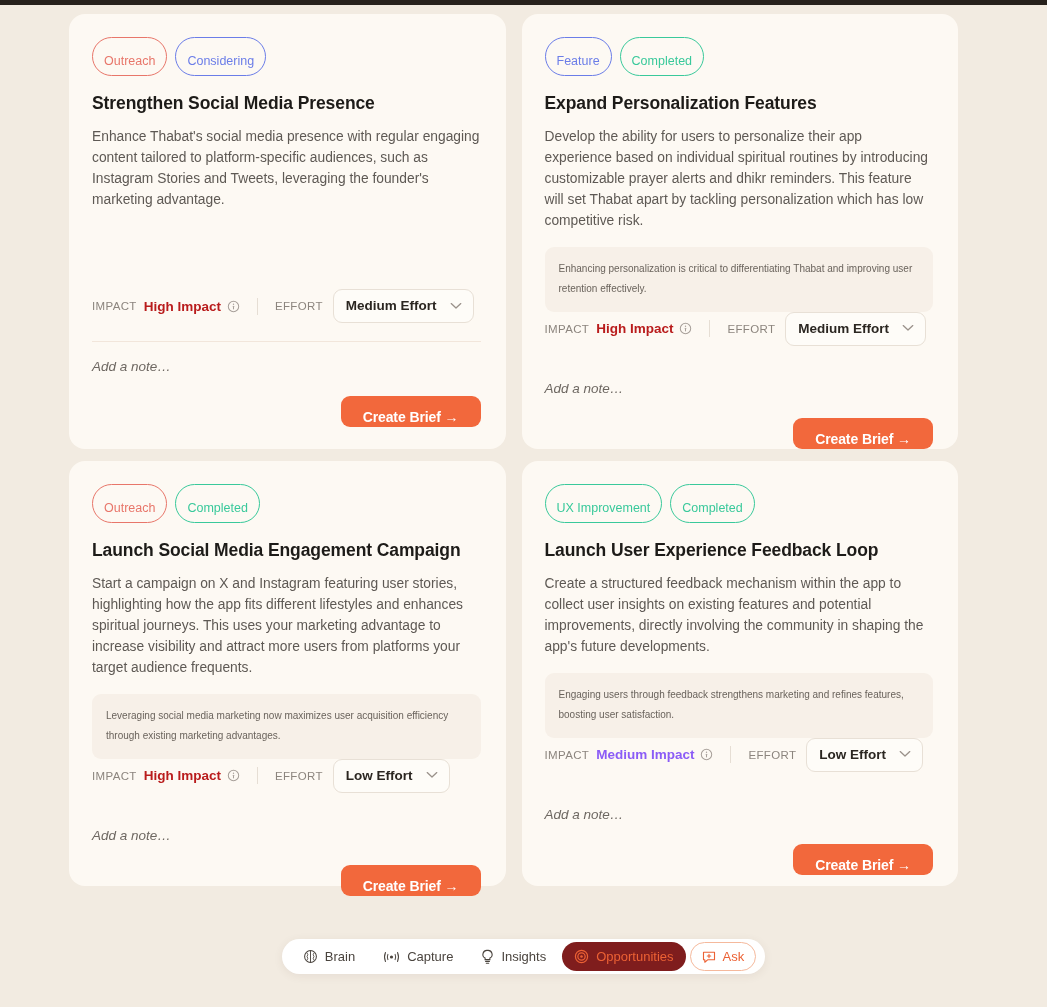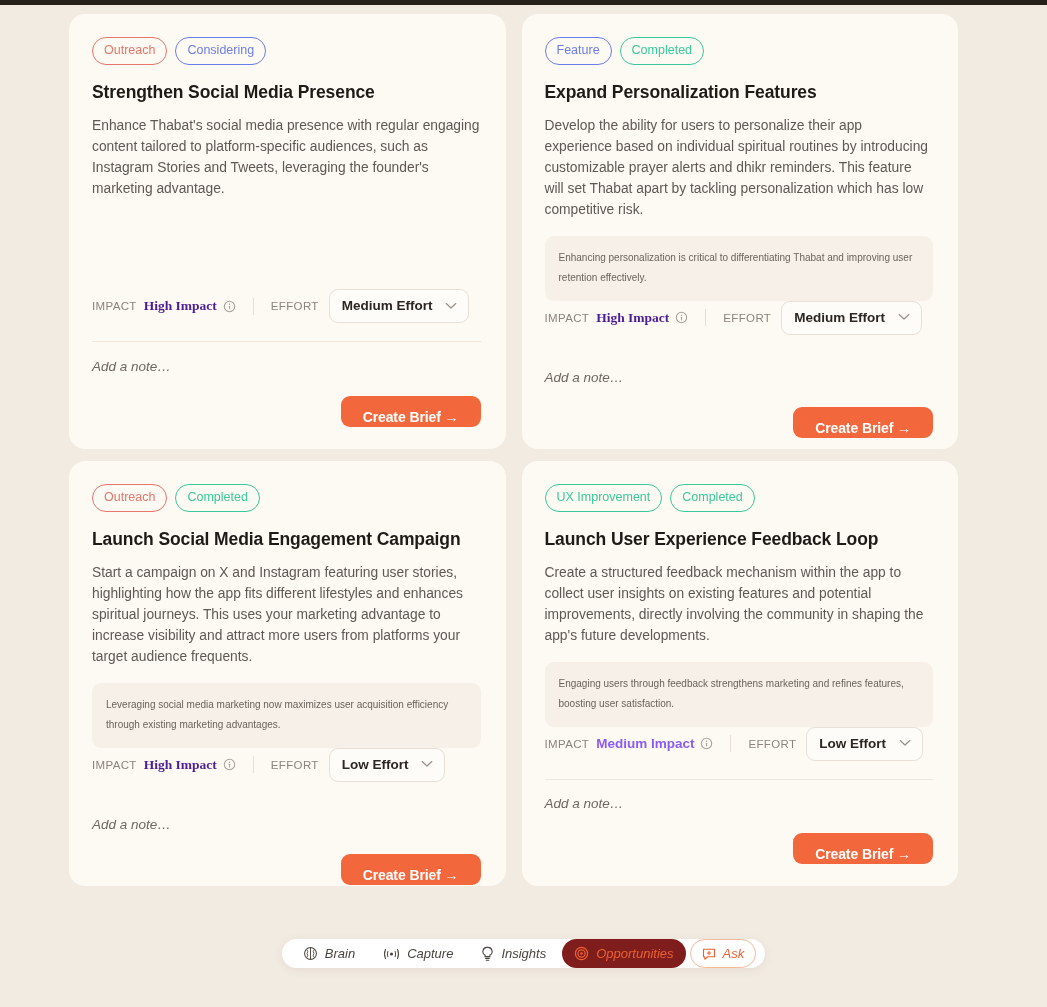--- a/index.html
+++ b/index.html
@@ -55,21 +55,21 @@
   
   .tags {
     display: flex;
     gap: 8px;
     align-items: center;
     margin-bottom: 17px;
   }
   .tag {
     font-size: 12.5px;
     line-height: 1;
-    padding: 6px 11px 7px;
+    padding: 17px 11px 7px;
     border-radius: 999px;
     border: 1px solid currentColor;
     white-space: nowrap;
     background: transparent;
   }
   .tag.red    { color: #E8766A; }
   .tag.blue   { color: #6B7DE8; }
   .tag.green  { color: #39C99B; }
 
   
@@ -110,21 +110,21 @@
     font-size: 11.5px;
     letter-spacing: 0.35px;
     color: #8C857E;
     text-transform: uppercase;
   }
   .meta-value {
     font-size: 13.5px;
     font-weight: bold;
     margin-left: 7px;
   }
-  .meta-value.green { color: #4c1d95; font-family: Liberation Serif, serif; }
+  .meta-value.green { color: #b91c1c; }
   .meta-value.blue  { color: #8b5cf6; }
 
   .info-icon {
     width: 13px; height: 13px;
     margin-left: 6px;
     display: inline-flex;
     align-items: center;
     justify-content: center;
     flex: none;
   }
@@ -197,27 +197,26 @@
     width: 1047px;
     height: 72px;
     display: flex;
     justify-content: center;
     align-items: flex-start;
     padding-top: 4px;
   }
   .nav-bar {
     background: #FFFFFF;
     border-radius: 999px;
-    height: 29px;
+    height: 35px;
     display: flex;
     align-items: center;
     gap: 4px;
     padding: 0 9px;
     box-shadow: 0 2px 10px rgba(90,70,50,0.08);
-    font-style: italic;
   }
   .nav-item {
     display: flex;
     align-items: center;
     gap: 7px;
     font-size: 13px;
     color: #4A443E;
     padding: 7px 12px;
     border-radius: 999px;
     cursor: pointer;

